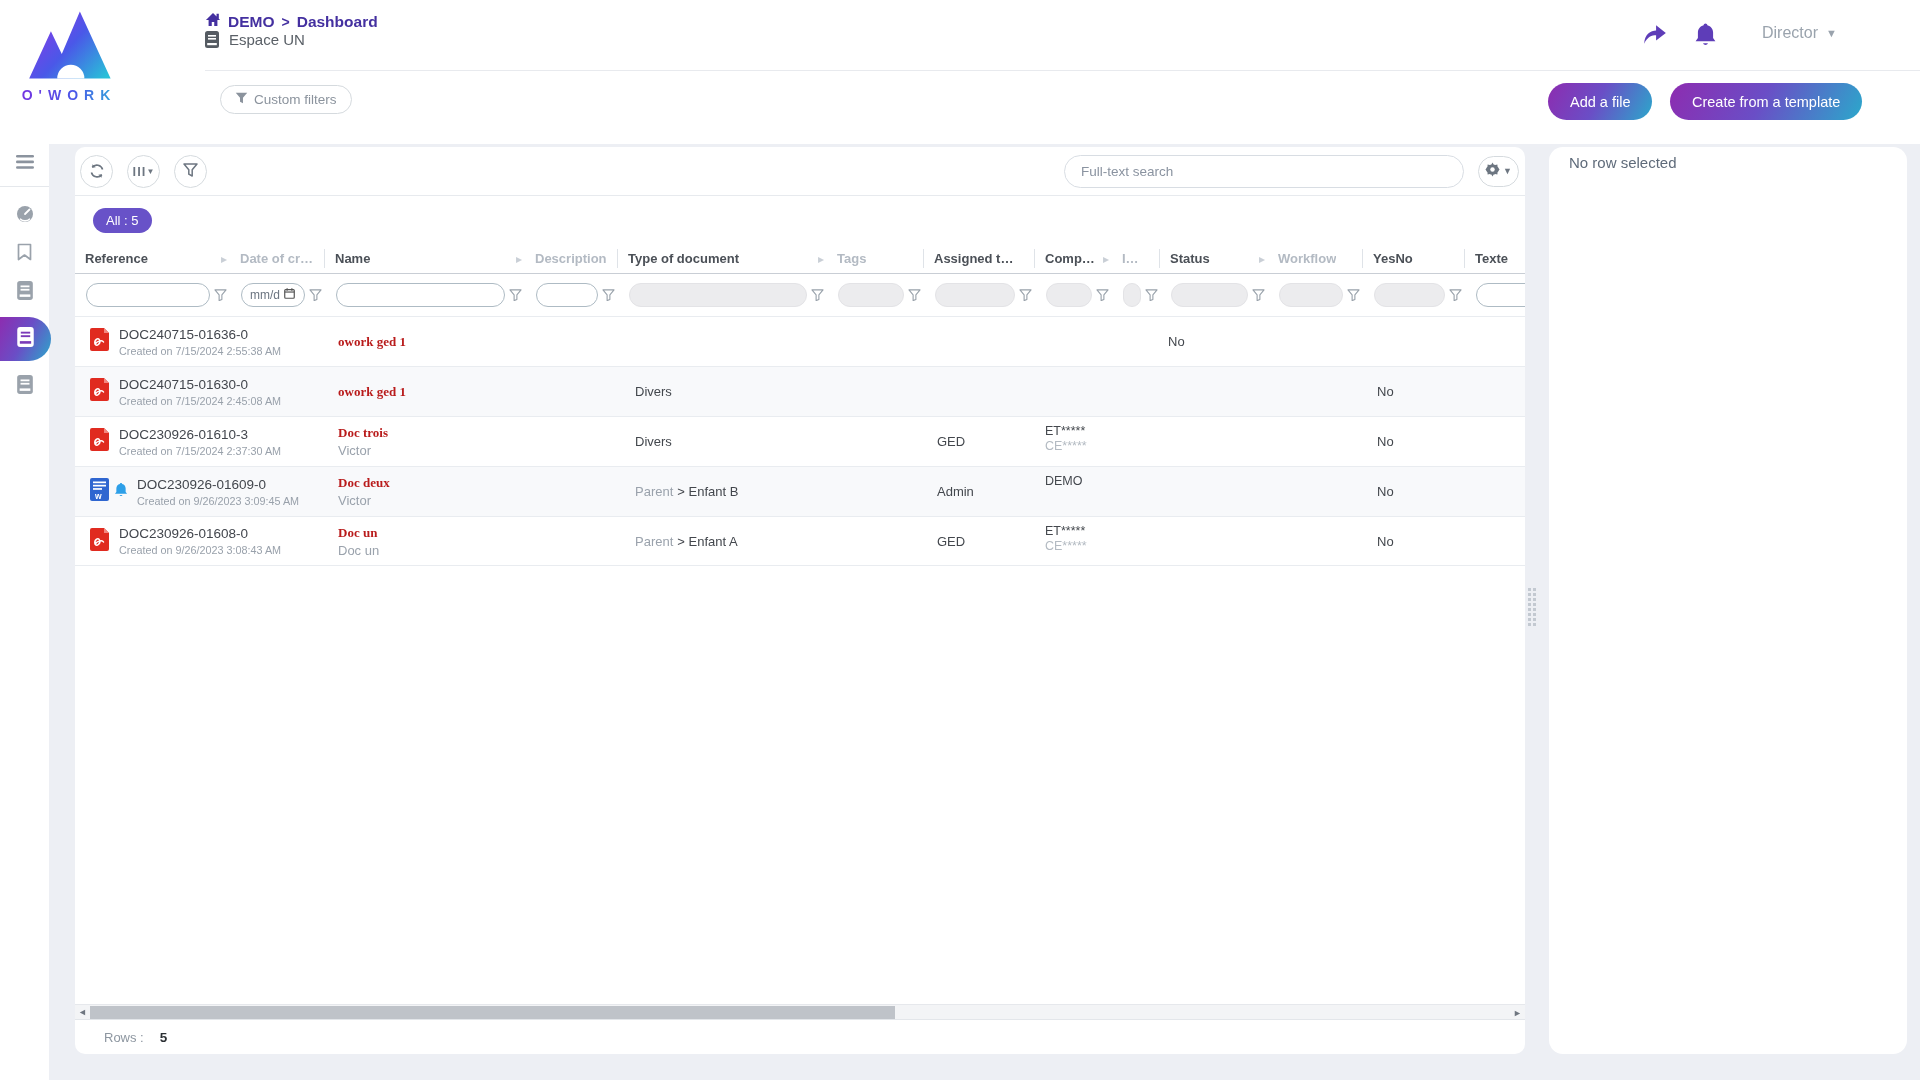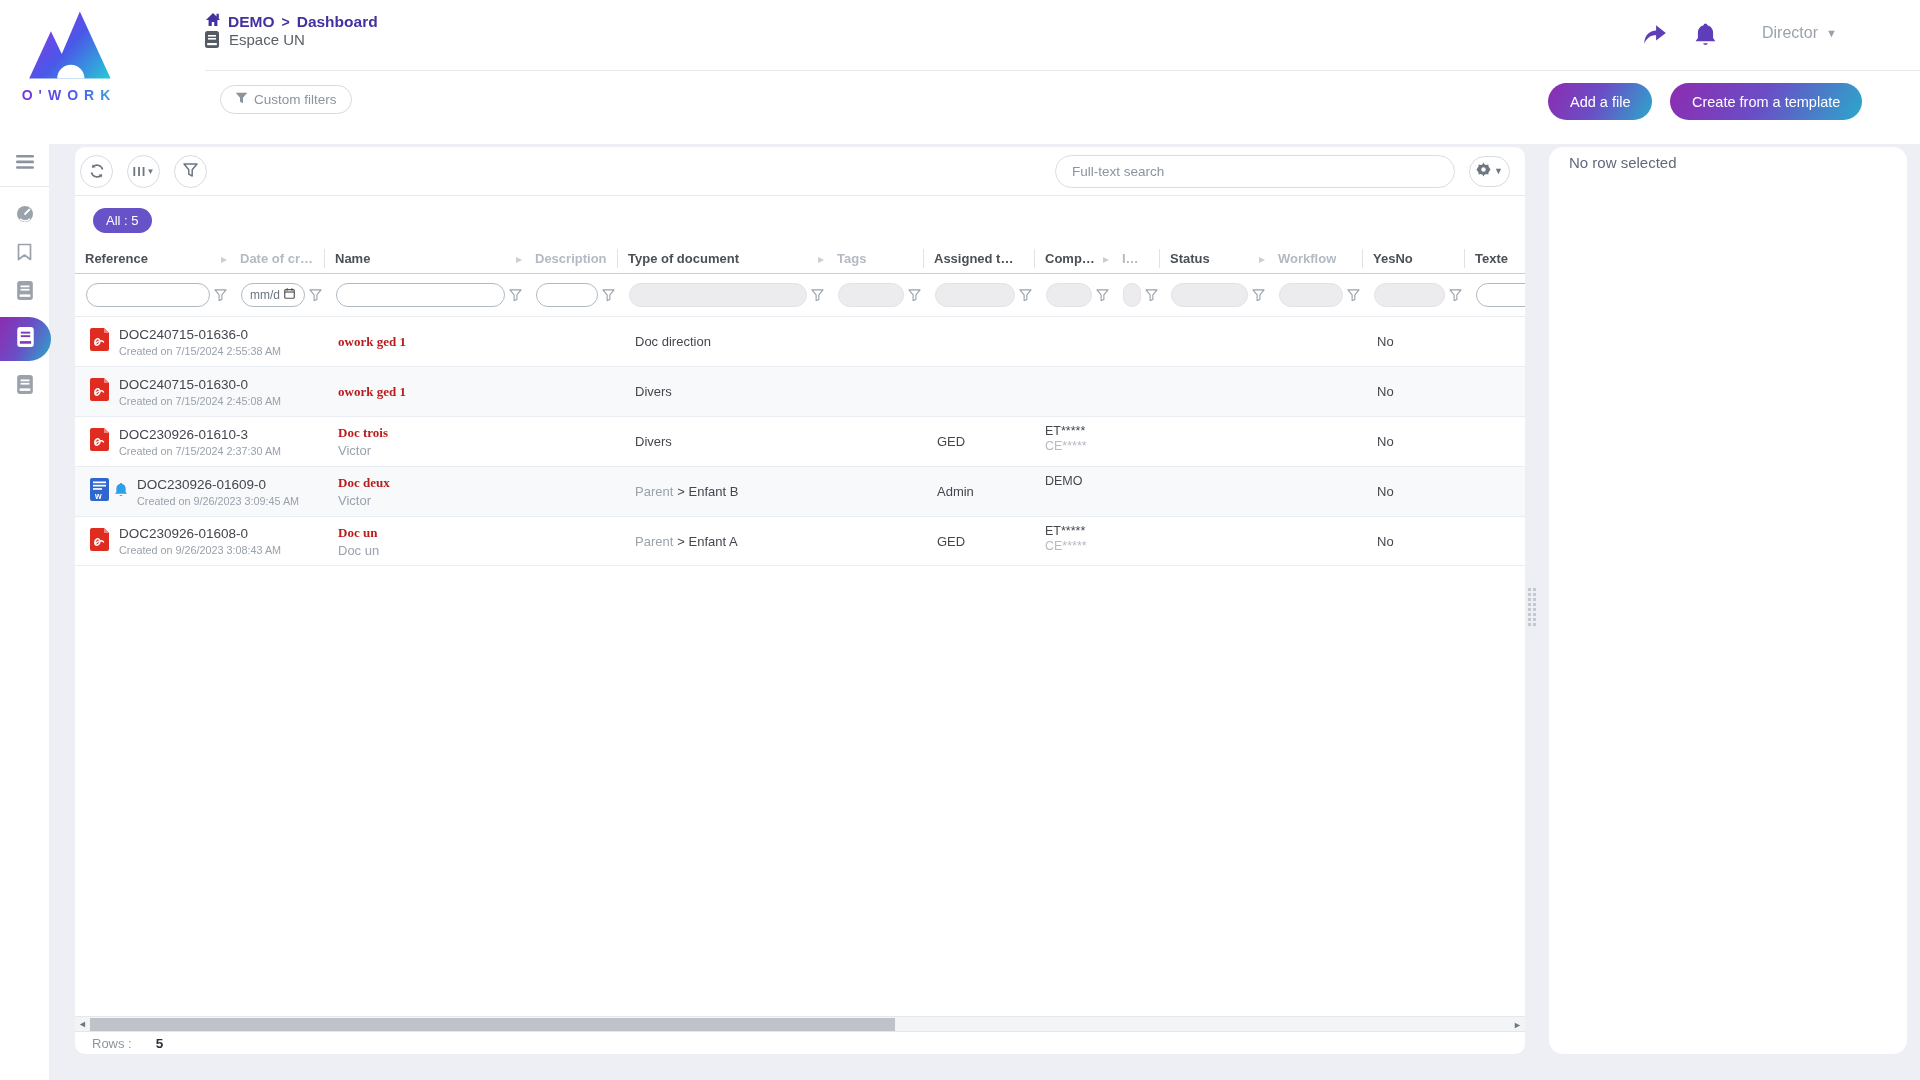--- a/index.html
+++ b/index.html
@@ -41,21 +41,21 @@
   .sidebar { position:absolute; left:0; top:144px; width:49px; bottom:0; background:#fff; z-index:1; }
   .sb-item { width:49px; height:38px; display:flex; align-items:center; justify-content:center; cursor:pointer; }
   .sb-item.first { height:40px; }
   .sb-divider { height:1px; background:#e5e8ec; margin:2px 0 10px 0; }
   .sb-item.active { width:51px; height:44px; margin:6px 0; border-radius:0 22px 22px 0;
     background:linear-gradient(118deg,#8d2cb0,#6a4ec6 48%,#2ba8cb); }
 
   
   .main-panel { position:absolute; left:75px; top:147px; width:1450px; height:907px; background:#fff;
     border-radius:10px; overflow:hidden; display:flex; flex-direction:column; }
-  .toolbar { height:49px; display:flex; align-items:center; padding:0 15px 0 5px; border-bottom:1px solid #e7eaee; flex:none; }
+  .toolbar { height:49px; display:flex; align-items:center; padding:0 6px 0 5px; border-bottom:1px solid #e7eaee; flex:none; }
   .circ-btn { width:33px; height:33px; border-radius:50%; border:1px solid #d5dade; background:#fff; display:flex;
     align-items:center; justify-content:center; margin-left:14px; cursor:pointer; color:#6d7681; }
   .circ-btn:first-child { margin-left:0; }
   .cols-glyph { font-size:13px; font-weight:700; letter-spacing:1px; color:#6d7681; }
   .cols-glyph .caret { font-size:8px; vertical-align:2px; letter-spacing:0; }
   .tb-spacer { flex:1; }
   .fulltext-pill { width:400px; height:33px; border:1px solid #d8dde3; border-radius:17px; background:#fff;
     display:flex; align-items:center; padding:0 16px; margin-right:14px; }
   .fulltext-pill input { flex:1; border:none; outline:none; background:transparent; font-size:13.5px; color:#444;
     font-family:"Liberation Sans", sans-serif; }
@@ -108,21 +108,21 @@
   .td-workflow { width:95px; }
   .td-yesno { width:102px; padding-left:14px; font-size:13px; color:#43474d; }
   .td-texte { width:95px; }
 
   .panel-fill { flex:1; }
   .hscroll { height:15px; background:#f3f4f6; border-top:1px solid #e6e8ec; display:flex; align-items:center; flex:none; position:relative; }
   .hs-btn { width:15px; height:15px; display:flex; align-items:center; justify-content:center; color:#6f7680;
     font-size:9px; cursor:pointer; flex:none; }
   .hs-thumb { position:absolute; left:15px; top:1px; width:805px; height:13px; background:#bfc3c9; cursor:pointer; }
   .hs-right { position:absolute; right:0; top:0; }
-  .pfooter { height:23px; border-top:1px solid #e3e6ea; display:flex; align-items:center; padding-left:17px; gap:24px; flex:none; }
+  .pfooter { height:35px; border-top:1px solid #e3e6ea; display:flex; align-items:center; padding-left:29px; gap:16px; flex:none; }
   .rows-label { font-size:13px; color:#8d96a0; }
   .rows-count { font-size:13.5px; font-weight:700; color:#2b2f33; }
 
   
   .drag-handle { position:absolute; left:1528px; top:588px; width:14px; display:grid;
     grid-template-columns:3px 3px; gap:2px; cursor:col-resize; }
   .drag-handle i { width:3px; height:3px; background:#c3c9d1; display:block; }
   .right-card { position:absolute; left:1549px; top:147px; width:358px; height:907px; background:#fff; border-radius:14px; }
   .no-row { padding:7px 20px; font-size:15px; color:#5f6b7a; }
 </style>
@@ -463,23 +463,20 @@
             </span>
             <div>
               <div class="ref-no">DOC240715-01636-0</div>
               <div class="created">Created on 7/15/2024 2:55:38 AM</div>
             </div>
           </div>
           <div class="td td-name">
             <span class="nm">owork ged 1</span>
           </div>
           <div class="td td-desc"></div>
-          <div class="td td-type">
-            <span>Doc direction</span>
-          </div>
           <div class="td td-tags"></div>
           <div class="td td-assigned">
             <span></span>
           </div>
           <div class="td td-comp"></div>
           <div class="td td-i"></div>
           <div class="td td-status"></div>
           <div class="td td-workflow"></div>
           <div class="td td-yesno">
             <span>No</span>

